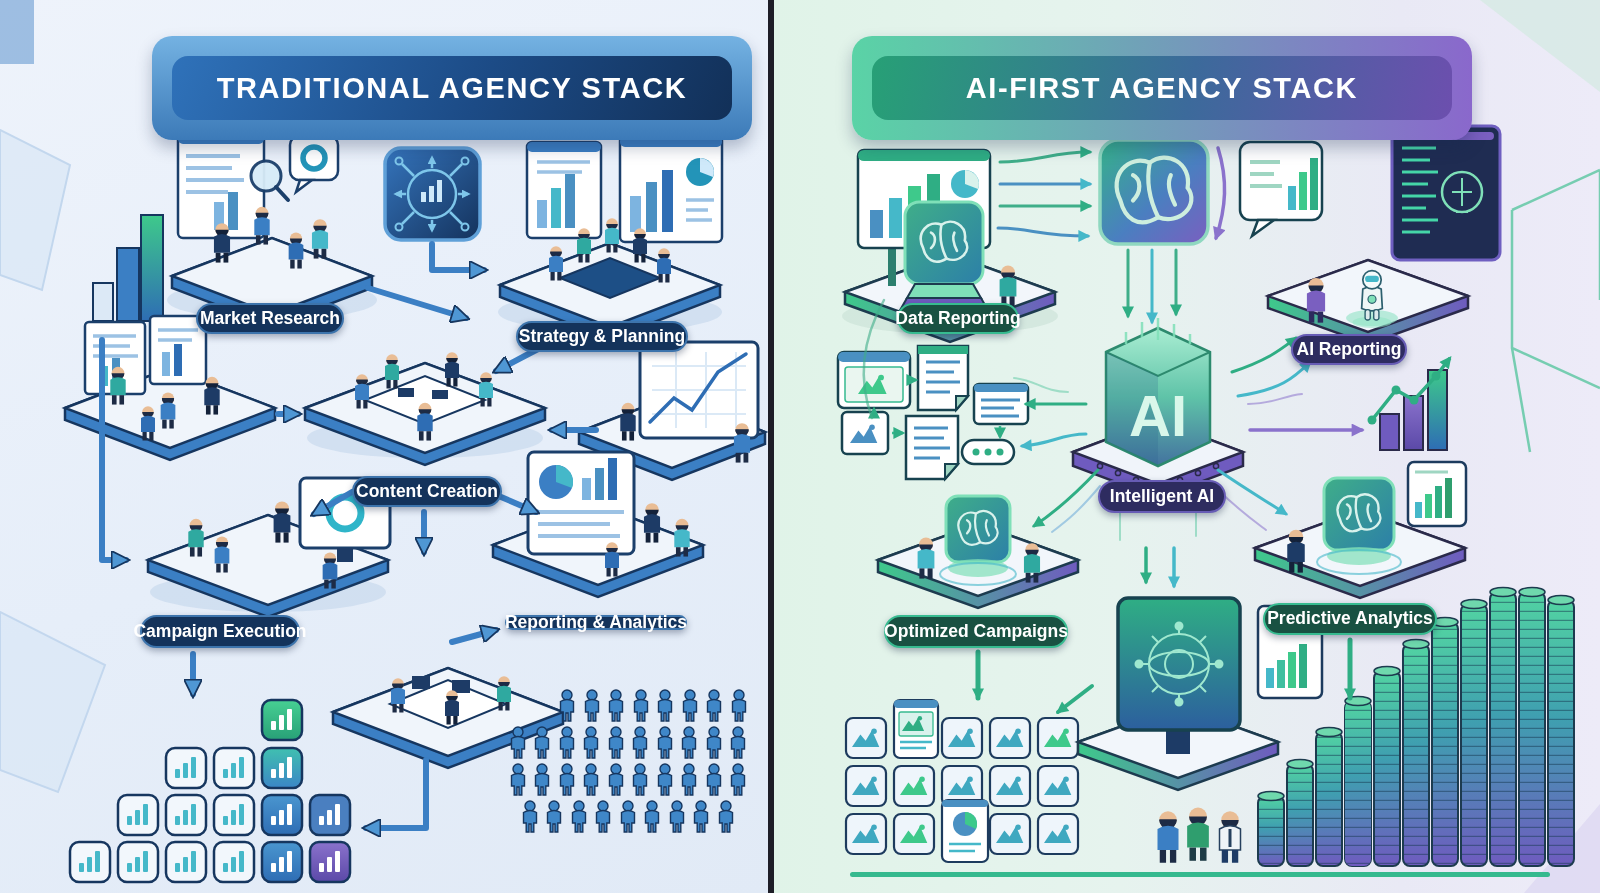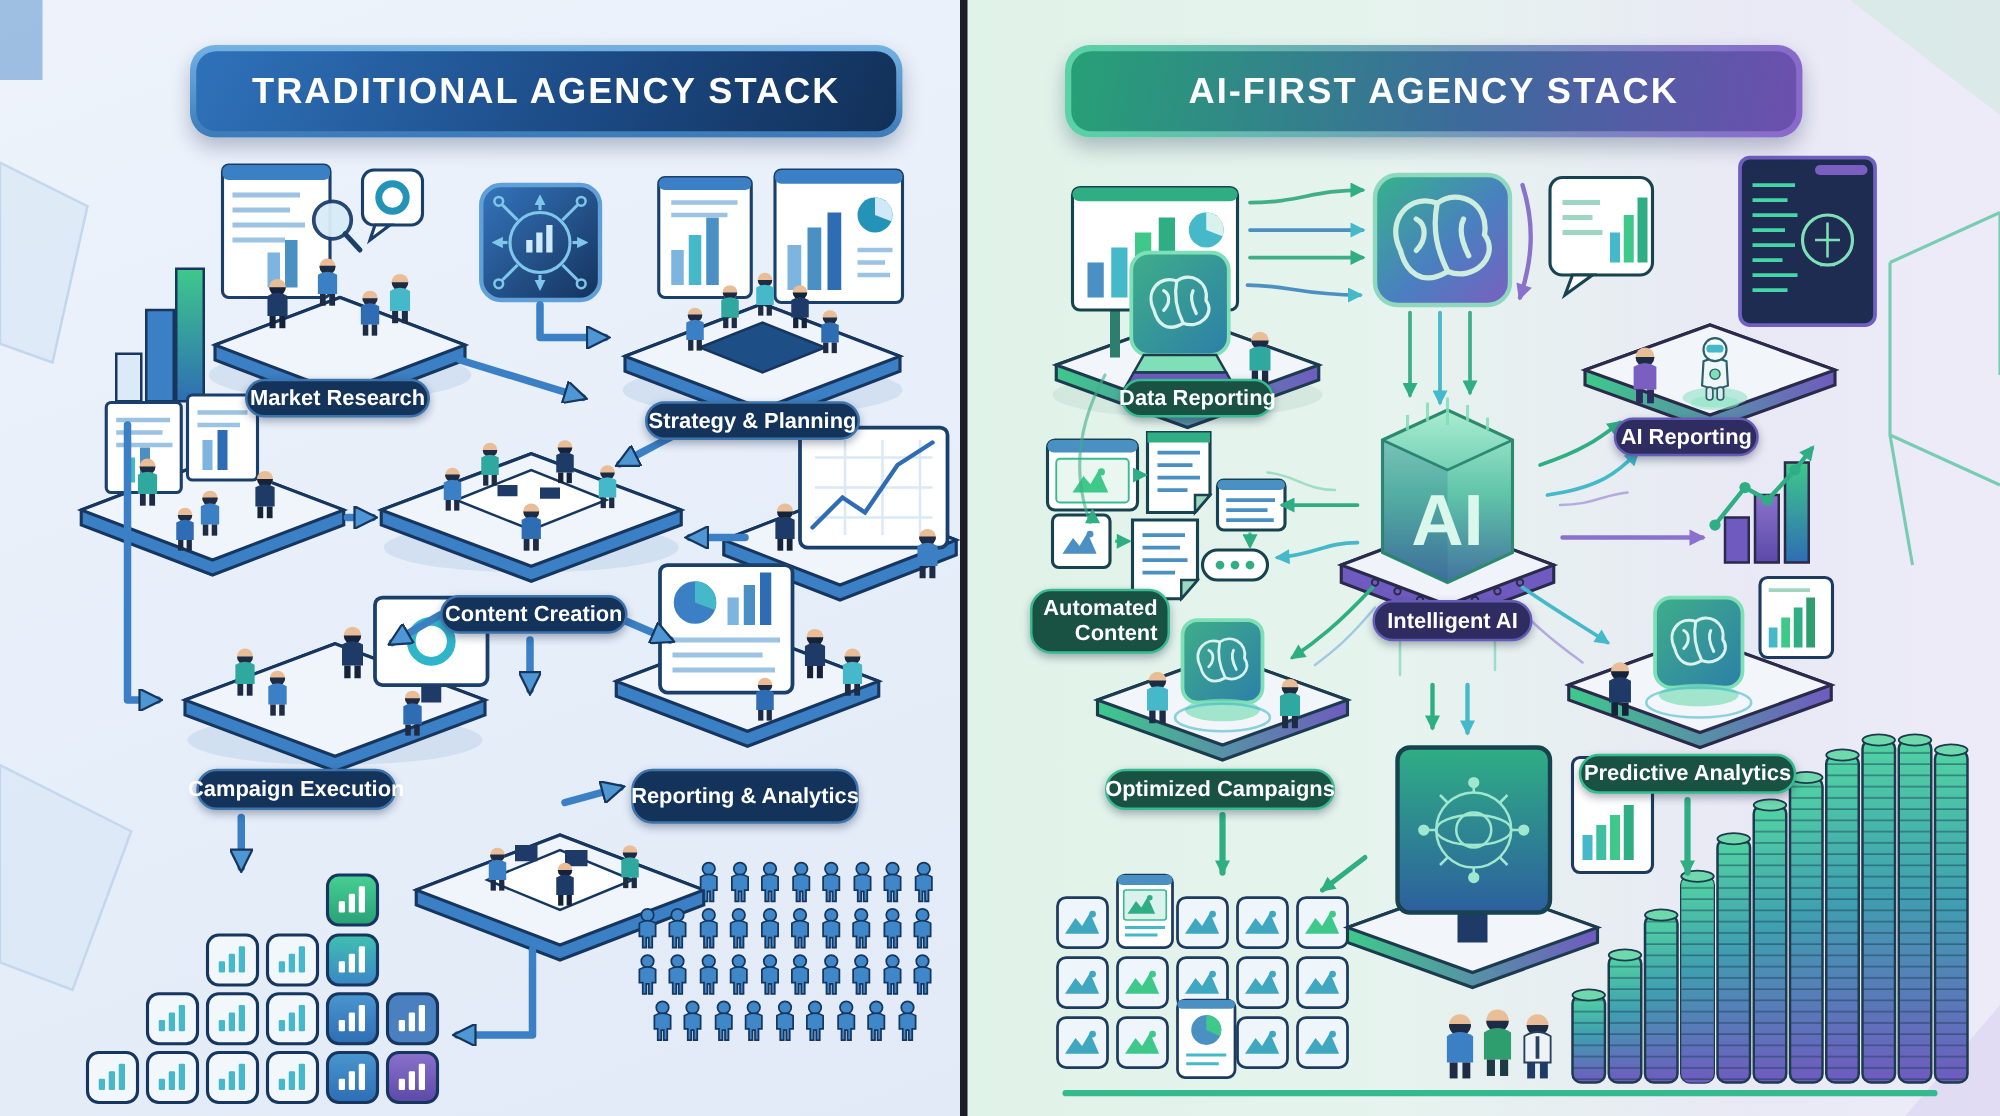--- a/index.html
+++ b/index.html
@@ -4,21 +4,21 @@
 <style>
   html,body{margin:0;padding:0;background:#20222b}
   .canvas{position:relative;width:1600px;height:893px;overflow:hidden;
           font-family:"Liberation Sans",sans-serif;-webkit-font-smoothing:antialiased}
   .bg-left{position:absolute;left:0;top:0;width:772px;height:893px;
            background:linear-gradient(160deg,#eef3fb 0%,#e6eef9 55%,#e1eaf6 100%)}
   .bg-right{position:absolute;left:772px;top:0;width:828px;height:893px;
             background:linear-gradient(90deg,#e0f3e8 0%,#e6f3ee 42%,#e9e9f5 76%,#edebf8 100%)}
   .divider{position:absolute;left:768px;top:0;width:6px;height:893px;background:#1d1d27}
   svg.scene{position:absolute;left:0;top:0}
-  .hdr-wrap{position:absolute;border-radius:20px;padding:5px;box-shadow:0 8px 16px rgba(20,40,80,.28)}
+  .hdr-wrap{position:absolute;border-radius:20px;padding:20px;box-shadow:0 8px 16px rgba(20,40,80,.28)}
   .hdr{height:100%;border-radius:16px;display:flex;align-items:center;justify-content:center;
        color:#fff;font-size:29px;font-weight:bold;letter-spacing:1.6px;white-space:nowrap}
   #hdr-left{left:152px;top:36px;width:560px;height:64px;background:linear-gradient(180deg,#74b2e2,#3c7ab8)}
   #hdr-left .hdr{background:linear-gradient(115deg,#2f72ba 0%,#1c4b86 55%,#123058 100%)}
   #hdr-right{left:852px;top:36px;width:580px;height:64px;background:linear-gradient(90deg,#5ad3a6,#8a68cc)}
   #hdr-right .hdr{background:linear-gradient(100deg,#27a076 0%,#3c6a9b 55%,#6c4fae 100%)}
   .pill{position:absolute;display:flex;align-items:center;justify-content:center;text-align:right;
         color:#fff;font-weight:bold;border-radius:17px;font-size:17.5px;line-height:1.12;
         box-shadow:0 3px 7px rgba(15,30,60,.35);box-sizing:border-box;padding:2px 8px;white-space:nowrap}
   .pill.wrap{white-space:normal}
@@ -840,24 +840,23 @@
   <div class="hdr-wrap" id="hdr-left">
     <div class="hdr">TRADITIONAL AGENCY STACK</div>
   </div>
   <div class="hdr-wrap" id="hdr-right">
     <div class="hdr">AI-FIRST AGENCY STACK</div>
   </div>
 
   <div class="pill pill-navy" style="left:196px;top:303px;width:148px;height:31px">Market Research</div>
   <div class="pill pill-navy" style="left:516px;top:321px;width:172px;height:31px">Strategy &amp; Planning</div>
   <div class="pill pill-navy" style="left:352px;top:476px;width:150px;height:31px">Content Creation</div>
-  <div class="pill pill-navy" style="left:157px;top:615px;width:160px;height:33px">Campaign Execution</div>
-  <div class="pill pill-navy" style="left:505px;top:615px;width:182px;height:44px">Reporting &amp; Analytics</div>
+  <div class="pill pill-navy" style="left:140px;top:615px;width:160px;height:33px">Campaign Execution</div>
+  <div class="pill pill-navy" style="left:505px;top:615px;width:182px;height:15px">Reporting &amp; Analytics</div>
 
   <div class="pill pill-green" style="left:897px;top:303px;width:122px;height:31px">Data Reporting</div>
   <div class="pill pill-purple" style="left:1291px;top:334px;width:116px;height:31px">AI Reporting</div>
-  <div class="pill pill-green wrap" style="left:824px;top:471px;width:112px;height:52px">Automated Content</div>
   <div class="pill pill-purple" style="left:1098px;top:480px;width:128px;height:33px">Intelligent AI</div>
   <div class="pill pill-green" style="left:884px;top:615px;width:184px;height:33px">Optimized Campaigns</div>
   <div class="pill pill-green" style="left:1263px;top:603px;width:174px;height:32px">Predictive Analytics</div>
 
   <div class="divider"></div>
 </div>
 
 </body></html>

